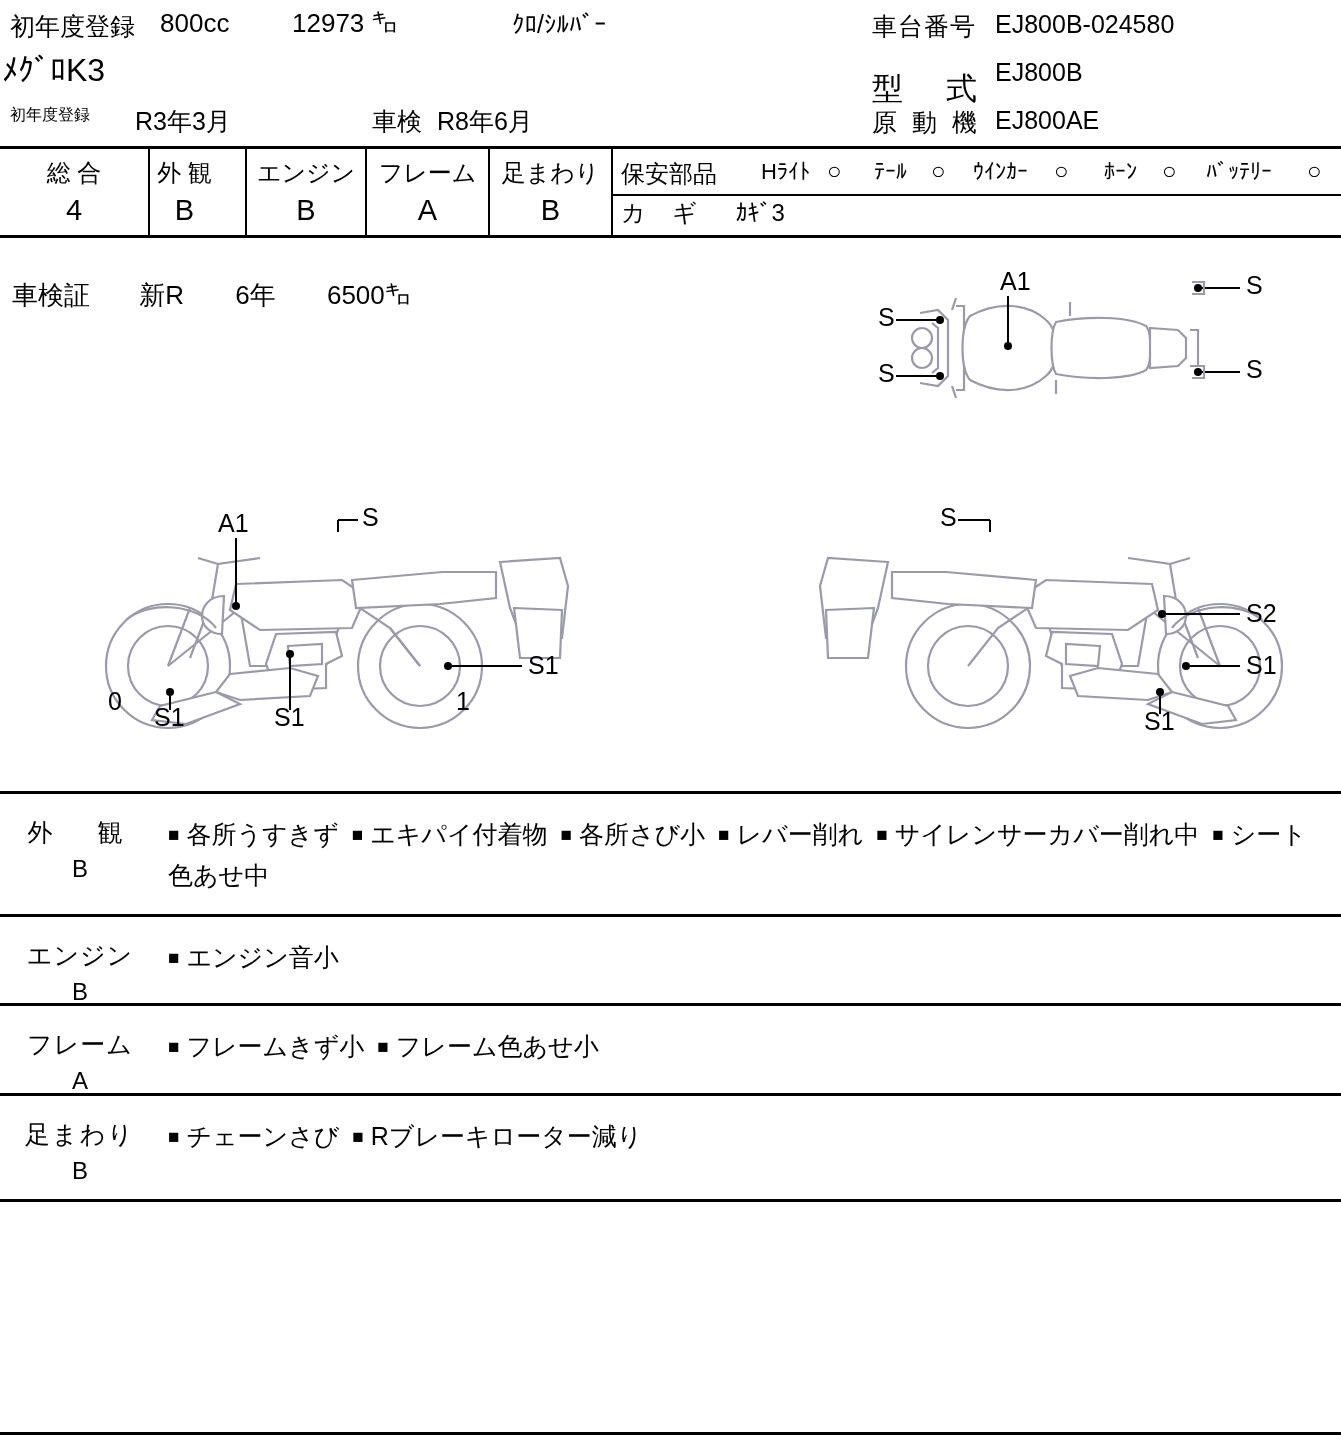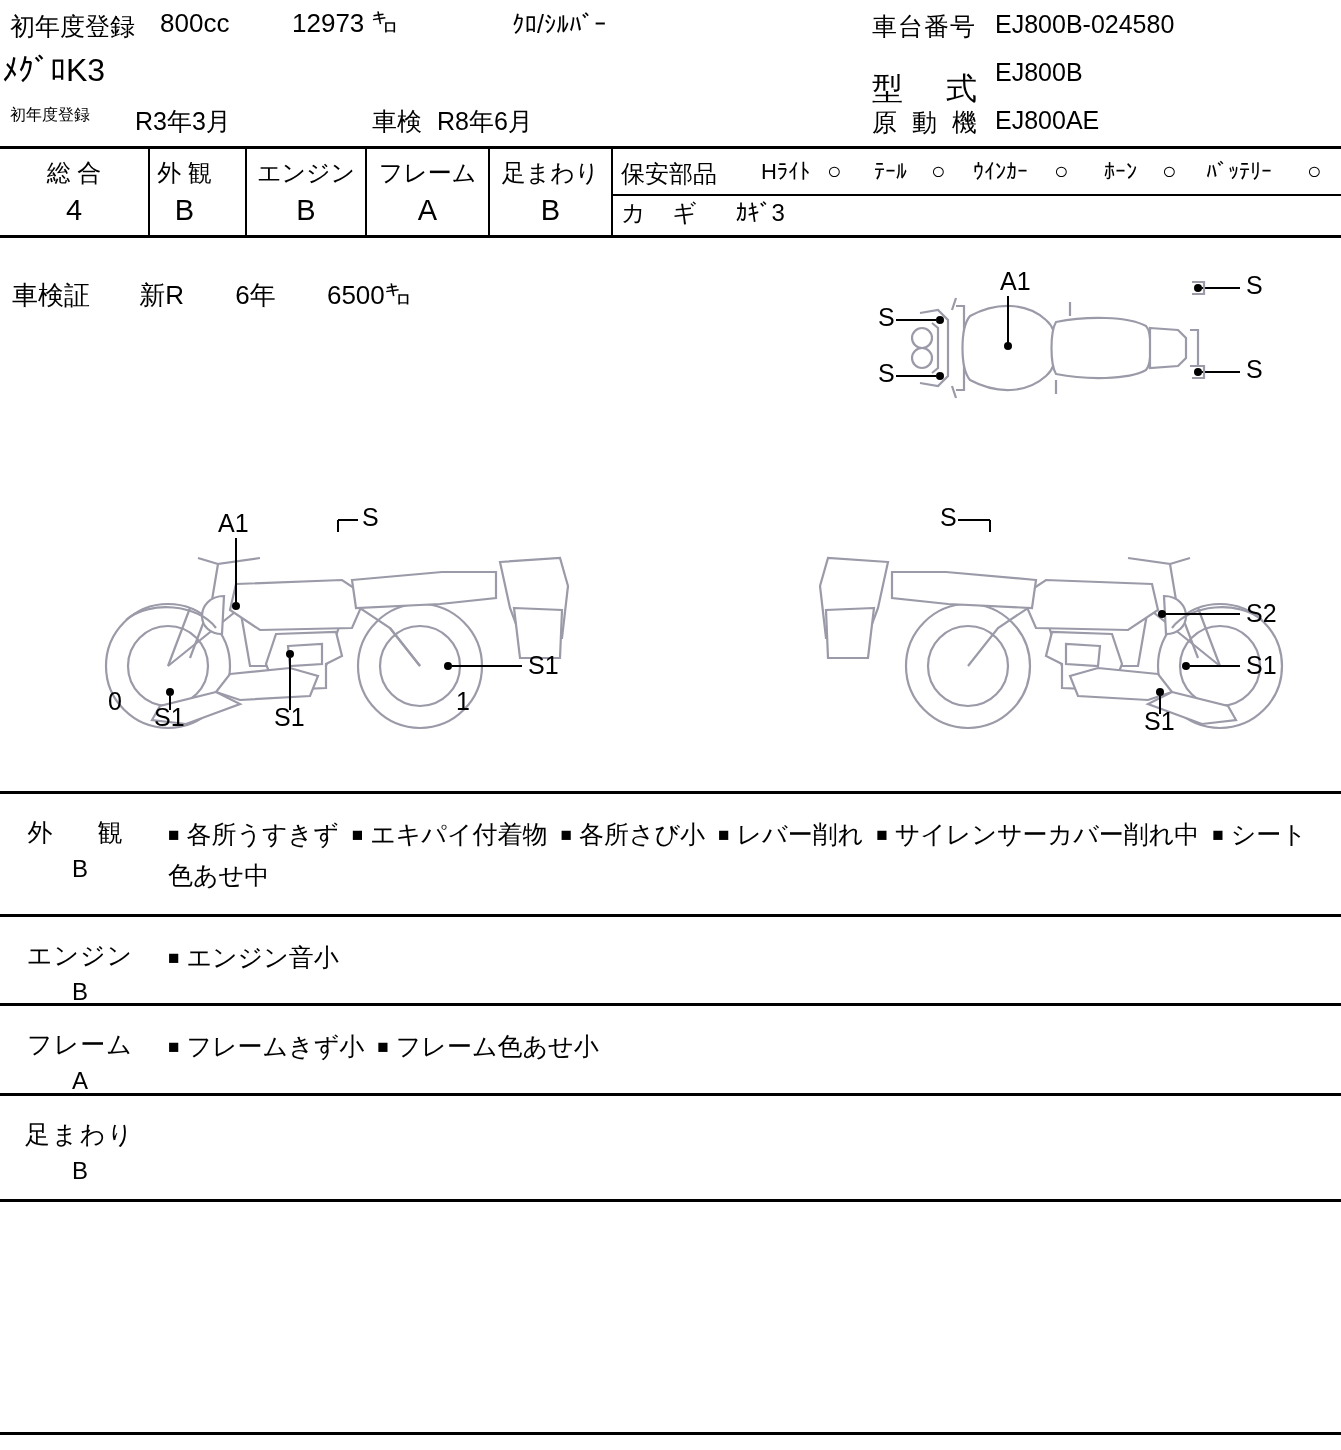--- a/index.html
+++ b/index.html
@@ -414,19 +414,23 @@
         <span class="it"><span class="sq">■</span> <span>フレームきず小</span></span>
         <span class="it"><span class="sq">■</span> <span>フレーム色あせ小</span></span>
       </div>
     </div>
 
     <div class="crow r-ashi">
       <div class="cat">
         <div class="cname">足まわり</div>
         <div class="cgrade">B</div>
       </div>
+      <div class="txt">
+        <span class="it"><span class="sq">■</span> <span>チェーンさび</span></span>
+        <span class="it"><span class="sq">■</span> <span>Rブレーキローター減り</span></span>
+      </div>
     </div>
 
 
     <div class="crow r-blank"></div>
   </div>
 
 </div>
 
 </body></html>

